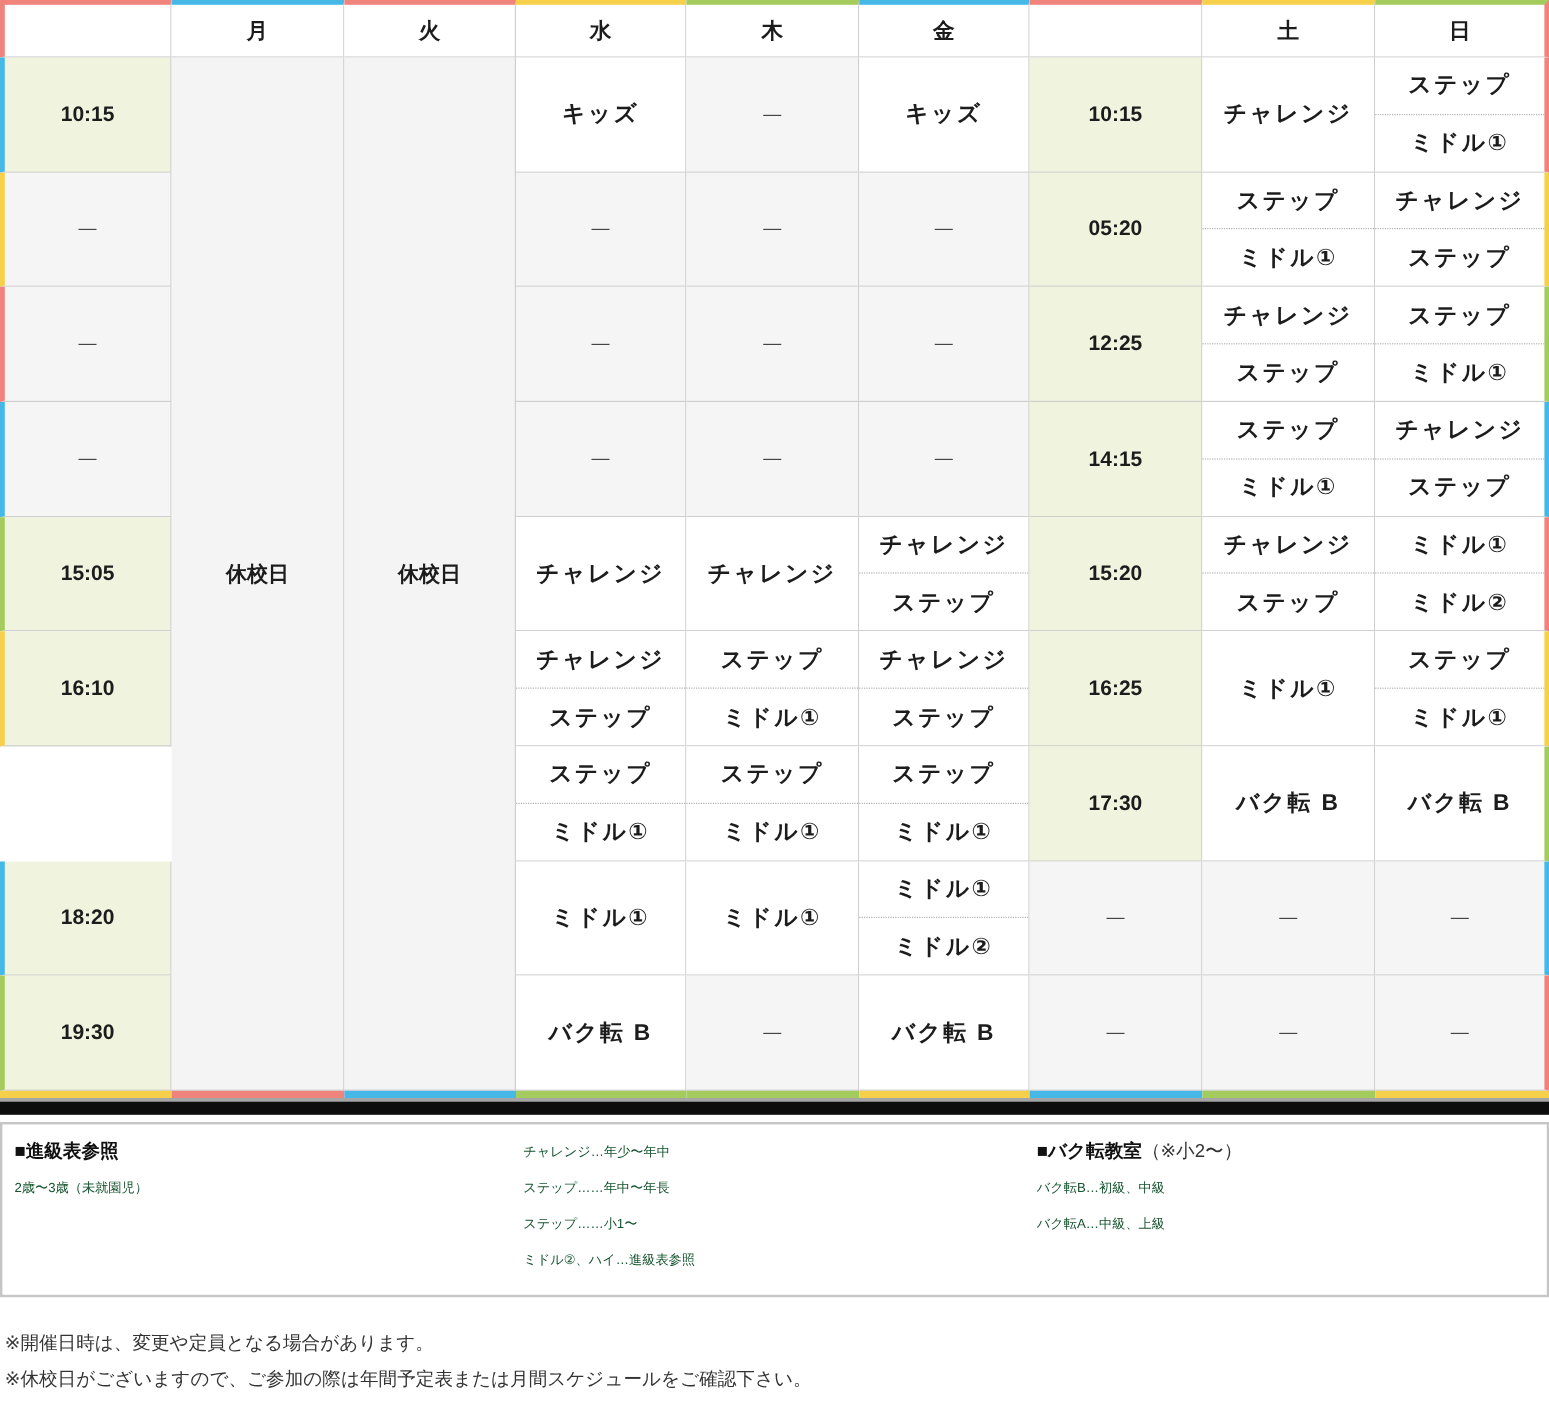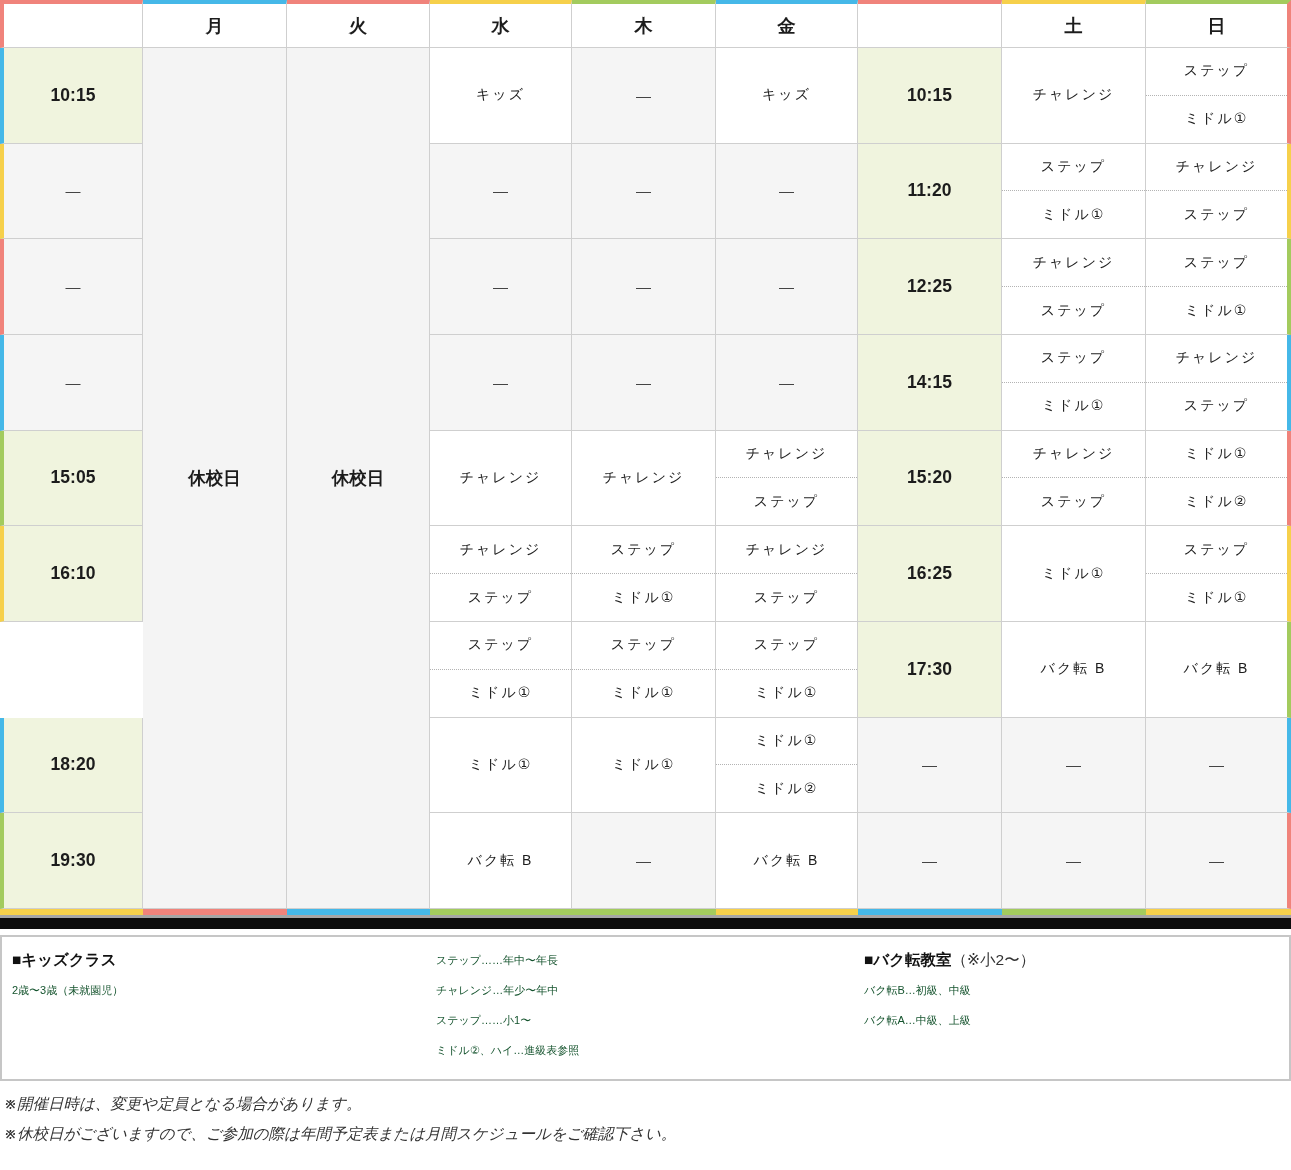--- a/index.html
+++ b/index.html
@@ -45,21 +45,21 @@
     align-items:center;justify-content:center;
     font-size:15px;color:#444;font-weight:400;
   }
   .closed{
     background:#f4f4f4;
     align-items:center;justify-content:center;
     font-weight:700;font-size:17.5px;
   }
   .entry{
     flex:1;display:flex;align-items:center;justify-content:center;
-    font-weight:400;font-size:14px;letter-spacing:2px;
+    font-weight:700;font-size:19px;letter-spacing:2px;
   }
   .entry.sep{border-bottom:1px dotted #b3b3b3;}
   
   .bt-red{border-top:4px solid var(--red);}   .bt-cyan{border-top:4px solid var(--cyan);}
   .bt-yellow{border-top:4px solid var(--yellow);} .bt-green{border-top:4px solid var(--green);}
   .bl-red{border-left:4px solid var(--red);}   .bl-cyan{border-left:4px solid var(--cyan);}
   .bl-yellow{border-left:4px solid var(--yellow);} .bl-green{border-left:4px solid var(--green);}
   .br-red{border-right:4px solid var(--red);}   .br-cyan{border-right:4px solid var(--cyan);}
   .br-yellow{border-right:4px solid var(--yellow);} .br-green{border-right:4px solid var(--green);}
   
@@ -71,21 +71,21 @@
   .legend{
     margin-top:6px;width:1291px;height:146px;
     border:2px solid #c6c6c6;
     display:grid;grid-template-columns:424px 428px 1fr;
     padding:8px 0 0 10px;
   }
   .legend h3{font-size:15.5px;font-weight:700;color:#111;line-height:30px;}
   .legend h3 .lt{font-weight:400;color:#333;}
   .legend p{font-size:11px;font-weight:400;color:#14532d;line-height:30px;}
   
-  .notes{margin:8px 0 0 4px;font-style:italic;}
+  .notes{margin:24px 0 0 4px;}
   .notes p{font-size:15.5px;color:#333;line-height:30px;font-weight:400;}
 </style>
 </head>
 <body>
 
 <div class="tt">
 
   <div class="cell hd bl-red bt-red" style="grid-row:1;grid-column:1"></div>
   <div class="cell hd bt-cyan" style="grid-row:1;grid-column:2">月</div>
   <div class="cell hd bt-red" style="grid-row:1;grid-column:3">火</div>
@@ -172,21 +172,21 @@
   </div>
   <div class="cell" style="grid-row:9;grid-column:6">
     <div class="entry sep">ミドル①</div>
     <div class="entry">ミドル②</div>
   </div>
   <div class="cell" style="grid-row:10;grid-column:6">
       <div class="entry">バク転 B</div>
     </div>
 
   <div class="cell timecell" style="grid-row:2;grid-column:7">10:15</div>
-  <div class="cell timecell" style="grid-row:3;grid-column:7">11:20</div>
+  <div class="cell timecell" style="grid-row:3;grid-column:7">05:20</div>
   <div class="cell timecell" style="grid-row:4;grid-column:7">12:25</div>
   <div class="cell timecell" style="grid-row:5;grid-column:7">14:15</div>
   <div class="cell timecell" style="grid-row:6;grid-column:7">15:20</div>
   <div class="cell timecell" style="grid-row:7;grid-column:7">16:25</div>
   <div class="cell timecell" style="grid-row:8;grid-column:7">17:30</div>
   <div class="cell dashcell greycell" style="grid-row:9;grid-column:7">—</div>
   <div class="cell dashcell greycell" style="grid-row:10;grid-column:7">—</div>
 
   <div class="cell" style="grid-row:2;grid-column:8">
       <div class="entry">チャレンジ</div>
@@ -256,26 +256,26 @@
   <div style="width:142px;background:var(--yellow)"></div>
   <div style="width:144px;background:var(--cyan)"></div>
   <div style="width:144px;background:var(--green)"></div>
   <div style="width:145px;background:var(--yellow)"></div>
 </div>
 <div class="greyline"></div>
 <div class="blackbar"></div>
 
 <div class="legend">
   <div>
-    <h3>■キッズクラス</h3>
+    <h3>■進級表参照</h3>
     <p>2歳〜3歳（未就園児）</p>
   </div>
   <div>
+    <p>チャレンジ…年少〜年中</p>
     <p>ステップ……年中〜年長</p>
-    <p>チャレンジ…年少〜年中</p>
     <p>ステップ……小1〜</p>
     <p>ミドル②、ハイ…進級表参照</p>
   </div>
   <div>
     <h3><span>■バク転教室</span><span class="lt">（※小2〜）</span></h3>
     <p>バク転B…初級、中級</p>
     <p>バク転A…中級、上級</p>
   </div>
 </div>
 

